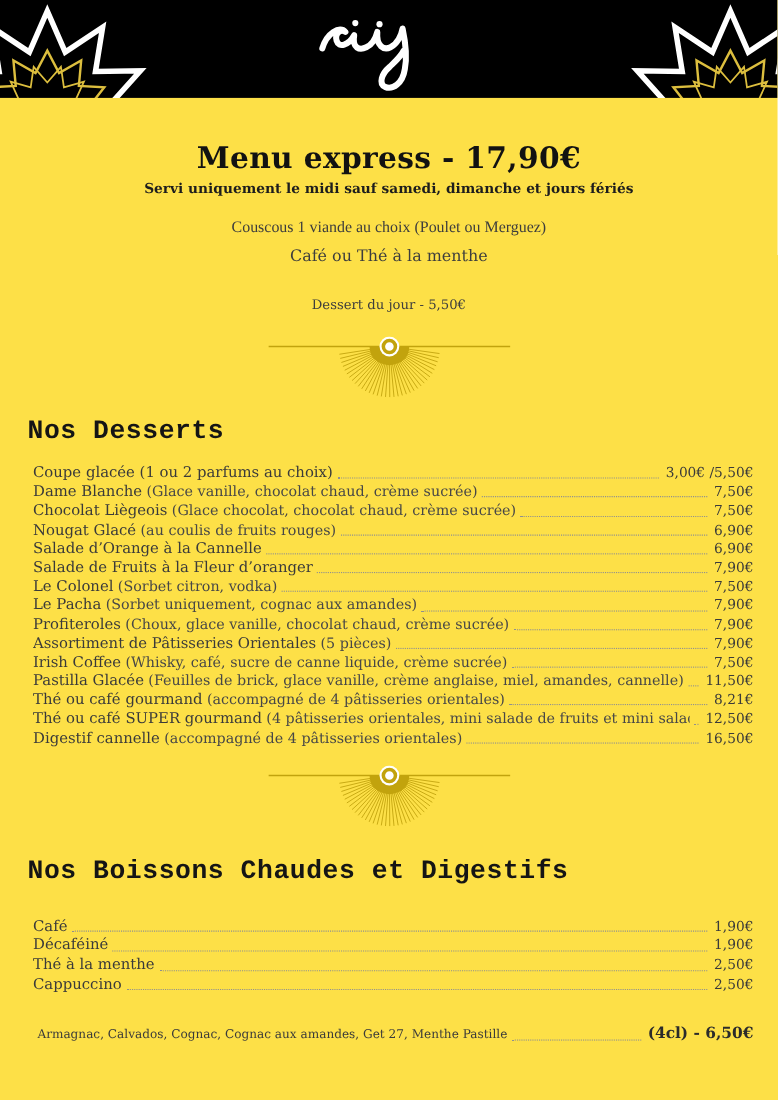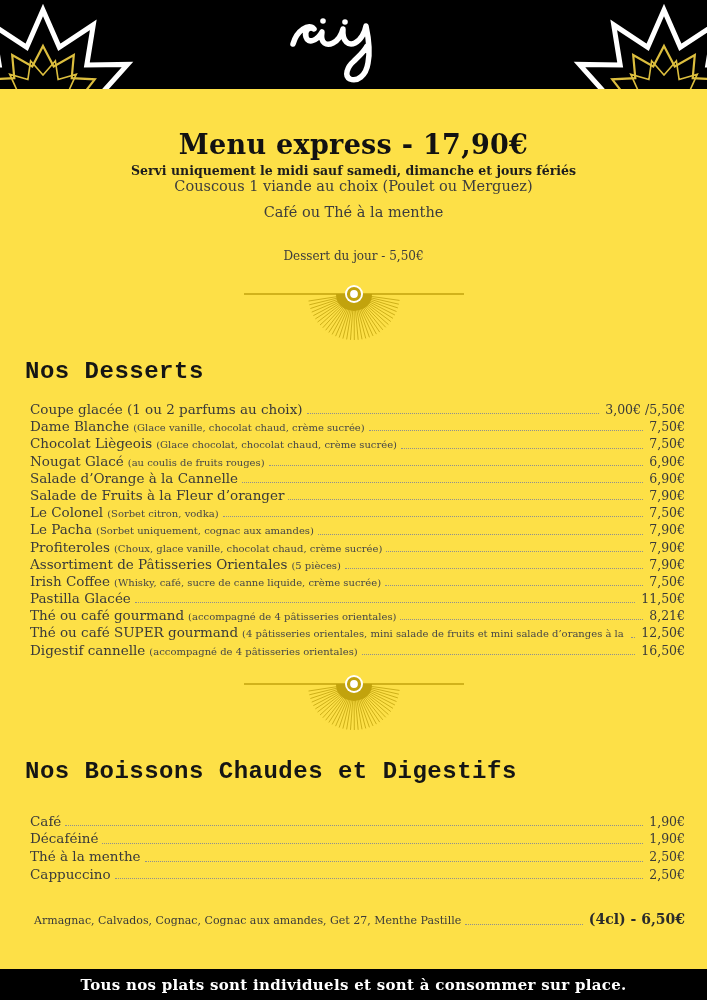--- a/index.html
+++ b/index.html
@@ -35,21 +35,21 @@
   .express{text-align:center;margin-top:40px;}
   .express h1{
     margin:0;font-size:27px;line-height:31px;font-weight:700;
     letter-spacing:.3px;color:#121212;
     font-family:"DejaVu Serif","Liberation Serif",serif;
   }
   .subtitle{
     margin-top:3px;font-size:12.5px;line-height:15px;font-weight:700;color:#1d1d1d;
   }
   .plat{margin:0;font-size:14.5px;line-height:17px;color:#3d3d3d;}
-  .plat.first{}
+  .plat.first{margin-top:21px;font-family:Liberation Serif, serif;}
   .plat.second{margin-top:9px;}
   .dessert-jour{margin:25px 0 0 0;font-size:12px;line-height:21px;color:#3d3d3d;}
   
   .sunburst-wrap{text-align:center;}
   .sunburst-wrap.one{margin-top:18px;}
   .sunburst-wrap.two{margin-top:16px;}
   .sunburst{width:220px;height:58px;display:inline-block;}
   
   .section-heading{
     margin:0 0 0 25px;font-size:24px;line-height:30px;font-weight:700;
@@ -60,21 +60,21 @@
   .section-heading.boissons{margin-top:20px;}
   
   .menu-list{margin:14px 22px 0 30px;}
   .menu-list.drinks{margin-top:26px;}
   .menu-row{
     display:flex;align-items:baseline;
     height:17.2px;white-space:nowrap;overflow:hidden;
   }
   .menu-list.drinks .menu-row{height:17.6px;}
   .item-name{font-size:13.5px;flex-shrink:0;}
-  .item-desc{font-size:10px;color:#474747;overflow:hidden;}
+  .item-desc{font-size:13px;color:#474747;overflow:hidden;}
   .item-desc:not(:empty){margin-left:4px;}
   .leader{
     flex:1;min-width:4px;align-self:flex-end;
     border-bottom:1.6px dotted #8f8f8f;
     margin:0 6px 4px 4px;
   }
   .item-price{font-size:12.5px;flex-shrink:0;}
   
   .digestif-row{
     display:flex;align-items:baseline;white-space:nowrap;
@@ -244,20 +244,21 @@
 
   <div class="menu-row">
     <span class="item-name">Irish Coffee</span>
     <span class="item-desc">(Whisky, café, sucre de canne liquide, crème sucrée)</span>
     <span class="leader"></span>
     <span class="item-price">7,50€</span>
   </div>
 
   <div class="menu-row">
     <span class="item-name">Pastilla Glacée</span>
+    <span class="item-desc">(Feuilles de brick, glace vanille, crème anglaise, miel, amandes, cannelle)</span>
     <span class="leader"></span>
     <span class="item-price">11,50€</span>
   </div>
 
   <div class="menu-row">
     <span class="item-name">Thé ou café gourmand</span>
     <span class="item-desc">(accompagné de 4 pâtisseries orientales)</span>
     <span class="leader"></span>
     <span class="item-price">8,21€</span>
   </div>
@@ -352,17 +353,14 @@
     <span class="item-price">2,50€</span>
   </div>
 </div>
 
   <div class="digestif-row">
     <span class="names">Armagnac, Calvados, Cognac, Cognac aux amandes, Get 27, Menthe Pastille</span>
     <span class="leader"></span>
     <span class="dig-price">(4cl) - 6,50€</span>
   </div>
 
-  <footer class="bottom-bar">
-    <span>Tous nos plats sont individuels et sont à consommer sur place.</span>
-  </footer>
 
 </div>
 
 </body></html>

